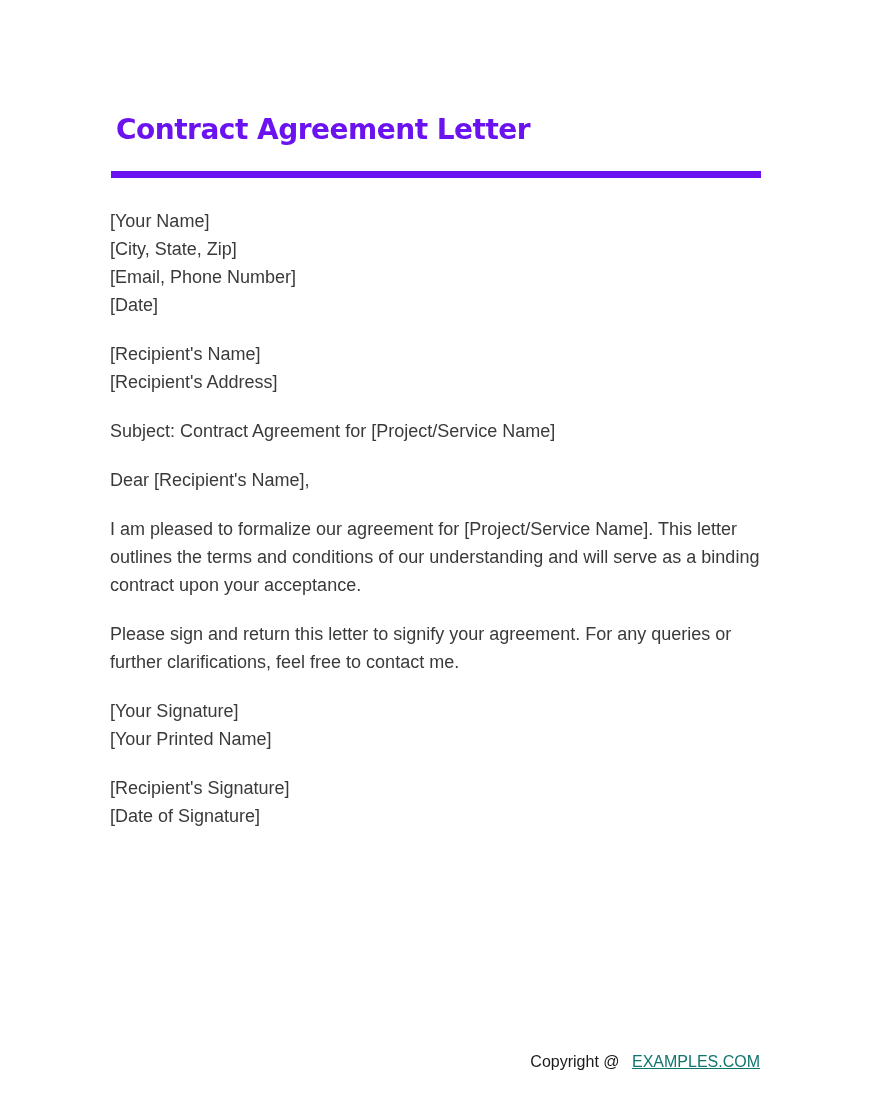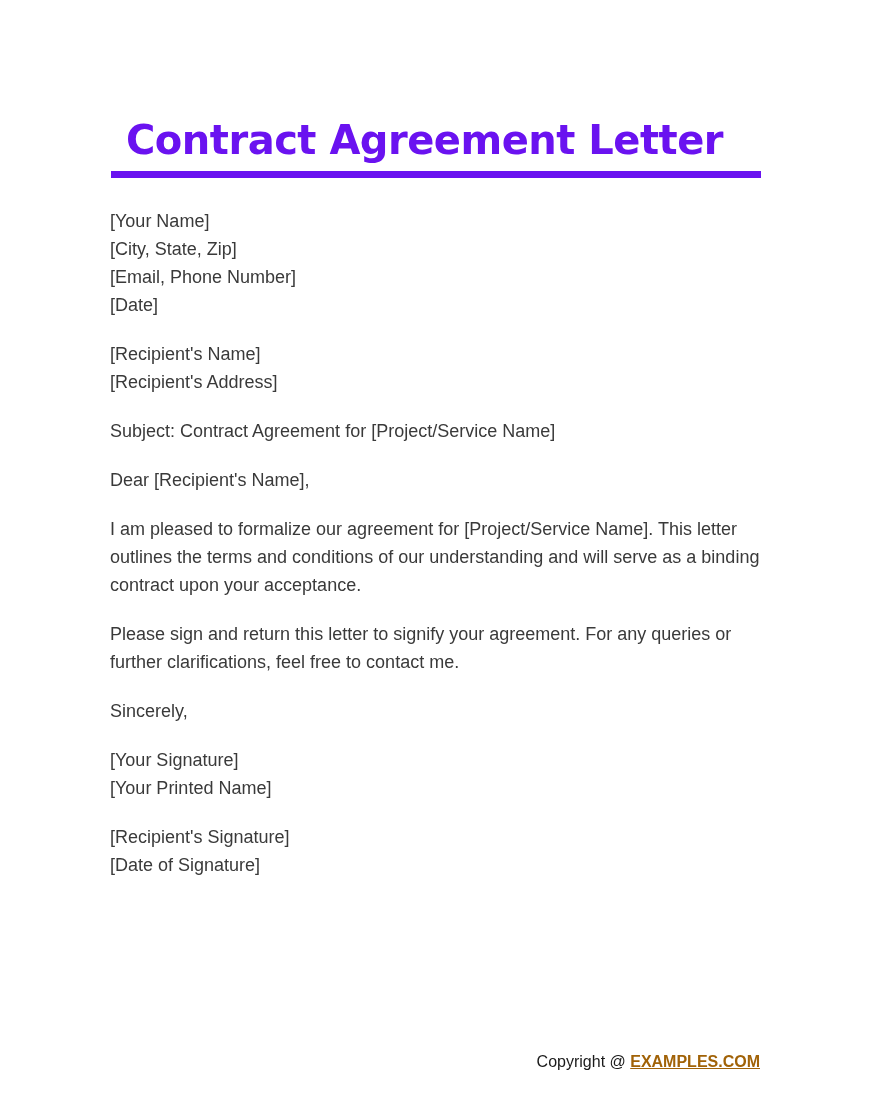--- a/index.html
+++ b/index.html
@@ -1,27 +1,27 @@
 <!DOCTYPE html>
 <html><head>
 <meta charset="utf-8">
 <style>
   html, body { margin: 0; padding: 0; background: #ffffff; }
   body { width: 870px; height: 1120px; position: relative; overflow: hidden;
          font-family: "Liberation Sans", "DejaVu Sans", sans-serif; color: #3a3a3a; }
-  .title { position: absolute; left: 110px; top: 98px; margin: 16px;
+  .title { position: absolute; left: 110px; top: 98px; margin: 6px;
            font-family: "DejaVu Sans", sans-serif; font-weight: bold;
-           font-size: 40px; letter-spacing: -0.5px; color: #6a12f0; line-height: 52px; }
+           font-size: 28px; letter-spacing: -0.5px; color: #6a12f0; line-height: 52px; }
   .rule { position: absolute; left: 111px; top: 171px; width: 650px; height: 7px; background: #6a12f0; }
   .body { position: absolute; left: 110px; top: 207px; width: 660px;
           font-size: 18px; line-height: 28px; }
   .block { margin: 0 0 21px 0; }
   .block p { margin: 0; }
   .footer { position: absolute; right: 110px; top: 1053px; font-size: 16px; color: #1a1a1a; }
-  .footer a { color: #a16207; font-weight: bold; text-decoration: underline; }
+  .footer a { color: #0f766e; font-weight: normal; text-decoration: underline; margin-left: 8px; }
 </style>
 </head>
 <body>
 
 <h1 class="title">Contract Agreement Letter</h1>
 <div class="rule"></div>
 
 <div class="body">
   <div class="block">
     <p>[Your Name]</p>
@@ -39,23 +39,20 @@
   <div class="block">
     <p>Dear [Recipient's Name],</p>
   </div>
   <div class="block">
     <p>I am pleased to formalize our agreement for [Project/Service Name]. This letter outlines the terms and conditions of our understanding and will serve as a binding contract upon your acceptance.</p>
   </div>
   <div class="block">
     <p>Please sign and return this letter to signify your agreement. For any queries or further clarifications, feel free to contact me.</p>
   </div>
   <div class="block">
-    <p>Sincerely,</p>
-  </div>
-  <div class="block">
     <p>[Your Signature]</p>
     <p>[Your Printed Name]</p>
   </div>
   <div class="block">
     <p>[Recipient's Signature]</p>
     <p>[Date of Signature]</p>
   </div>
 </div>
 
 <div class="footer">

